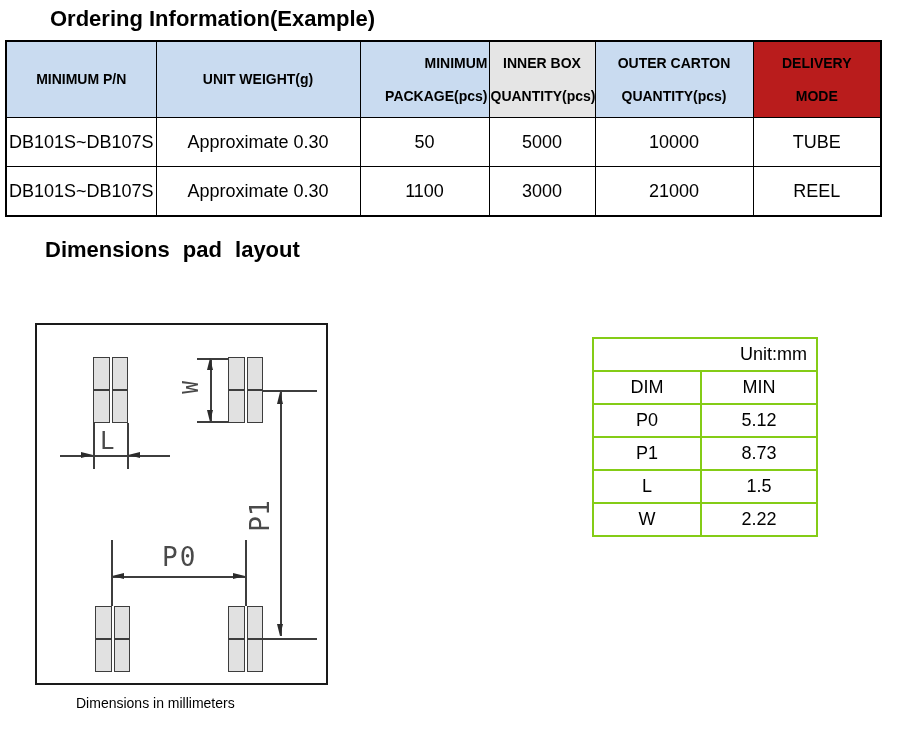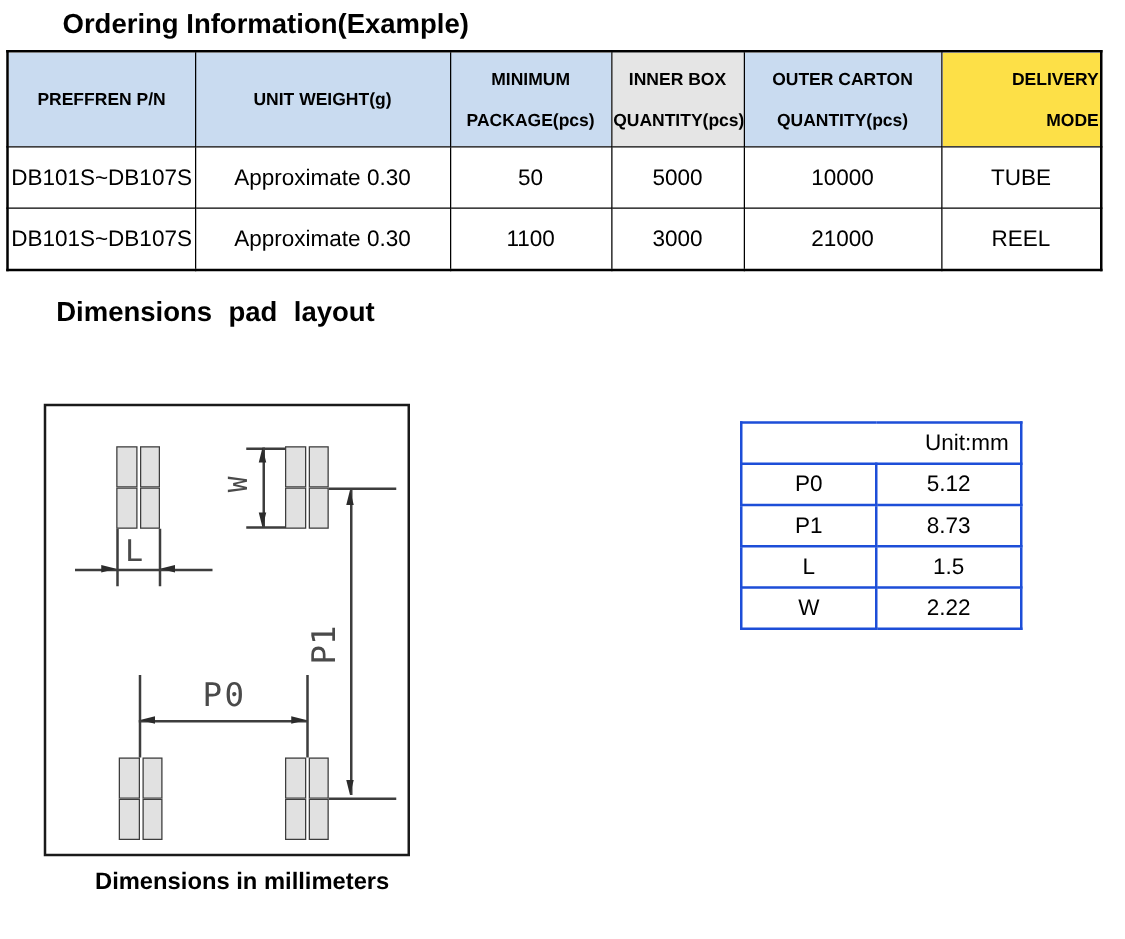--- a/index.html
+++ b/index.html
@@ -24,21 +24,21 @@
     height:75px;font-size:14px;font-weight:bold;white-space:pre-line;
     line-height:33px;padding:0 1px;
   }
   #ordering-table td{height:48px;font-size:18px;padding:0;}
   
   #dim-table{
     position:absolute;left:592px;top:337px;width:224px;
     border-collapse:collapse;table-layout:fixed;
   }
   #dim-table td{
-    border:2px solid #1d4ed8;height:31px;text-align:center;
+    border:2px solid #84cc16;height:31px;text-align:center;
     vertical-align:middle;font-size:18px;padding:0;
   }
   #dim-table td.unit-cell{text-align:right;padding-right:9px;}
   
   #diagram{
     position:absolute;left:35px;top:323px;width:289px;height:358px;
     border:2px solid #1a1a1a;background:#fff;
   }
   .line{position:absolute;background:#3d3d3d;}
   .hline{height:1.5px;}
@@ -52,47 +52,47 @@
   .arr-right{border-left:12px solid #2b2b2b;border-top:3.5px solid transparent;border-bottom:3.5px solid transparent;}
   .arr-left {border-right:12px solid #2b2b2b;border-top:3.5px solid transparent;border-bottom:3.5px solid transparent;}
   .arr-up   {border-bottom:12px solid #2b2b2b;border-left:3.5px solid transparent;border-right:3.5px solid transparent;}
   .arr-down {border-top:12px solid #2b2b2b;border-left:3.5px solid transparent;border-right:3.5px solid transparent;}
   .cadlabel{
     position:absolute;font-family:"DejaVu Sans Mono",monospace;
     color:#4a4a4a;font-size:26px;line-height:1;white-space:nowrap;
   }
   .rot{transform:rotate(-90deg);transform-origin:center center;}
   
-  #diagram-caption{position:absolute;left:76px;top:695px;font-size:19px;white-space:nowrap;font-weight:bold;}
+  #diagram-caption{position:absolute;left:76px;top:695px;font-size:14px;white-space:nowrap;}
 </style>
 </head>
 <body>
 
 <div class="h-title" id="ordering-title">Ordering Information(Example)</div>
 
 <table id="ordering-table">
   <colgroup>
     <col style="width:150px">
       <col style="width:204px">
       <col style="width:129px">
     <col style="width:106px">
       <col style="width:158px">
       <col style="width:128px">
   </colgroup>
   <thead>
     <tr>
-      <th style="background-color: rgb(201, 219, 240);">PREFFREN P/N</th>
+      <th style="background-color: rgb(201, 219, 240);">MINIMUM P/N</th>
       <th style="background-color: rgb(201, 219, 240);">UNIT WEIGHT(g)</th>
-      <th style="background-color: rgb(201, 219, 240);">MINIMUM
+      <th style="background-color: rgb(201, 219, 240); text-align: right;">MINIMUM
 PACKAGE(pcs)</th>
       <th style="background-color: #e5e5e5;">INNER BOX
 QUANTITY(pcs)</th>
       <th style="background-color: rgb(201, 219, 240);">OUTER CARTON
 QUANTITY(pcs)</th>
-      <th style="background-color: #fde047; text-align: right;">DELIVERY
+      <th style="background-color: #b91c1c;">DELIVERY
 MODE</th>
     </tr>
   </thead>
   <tbody>
     <tr>
       <td>DB101S~DB107S</td>
       <td>Approximate 0.30</td>
       <td>50</td>
       <td>5000</td>
       <td>10000</td>
@@ -172,20 +172,24 @@
 <table id="dim-table">
   <colgroup>
       <col style="width:108px">
       <col style="width:116px">
     </colgroup>
   <tbody>
     <tr>
       <td class="unit-cell" colspan="2">Unit:mm</td>
     </tr>
     <tr>
+      <td>DIM</td>
+      <td>MIN</td>
+    </tr>
+    <tr>
       <td>P0</td>
       <td>5.12</td>
     </tr>
     <tr>
       <td>P1</td>
       <td>8.73</td>
     </tr>
     <tr>
       <td>L</td>
       <td>1.5</td>

